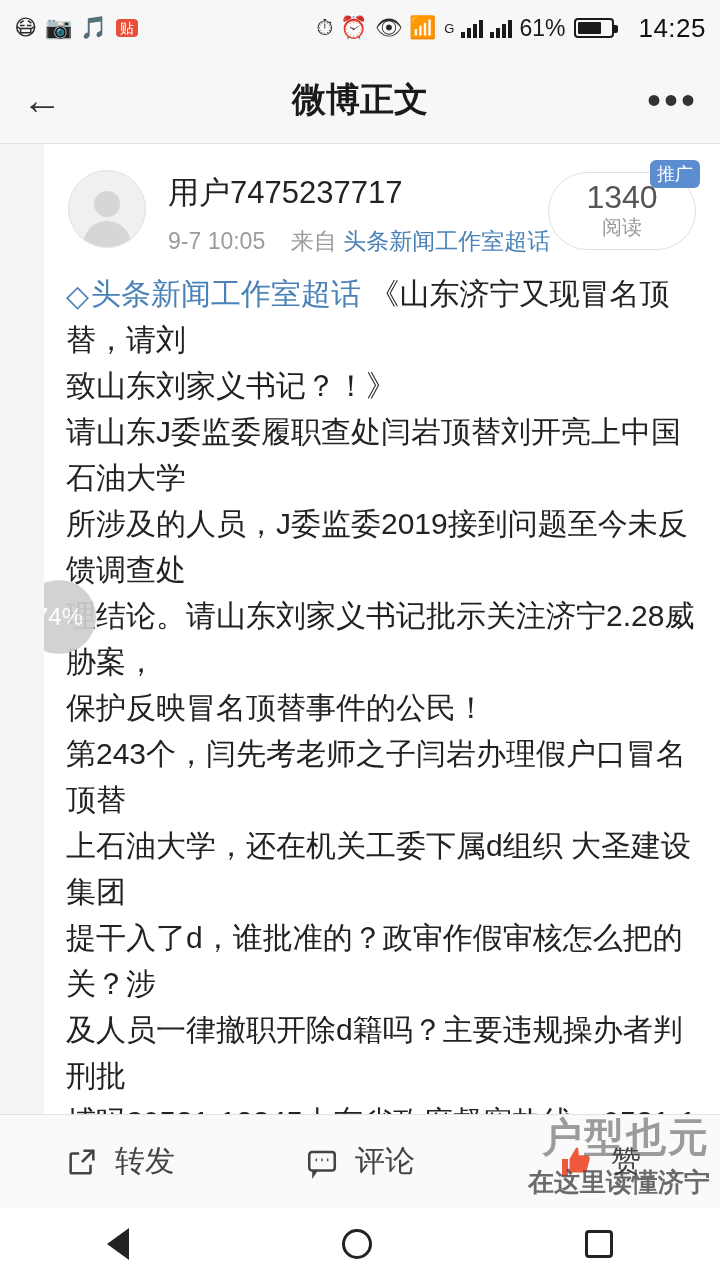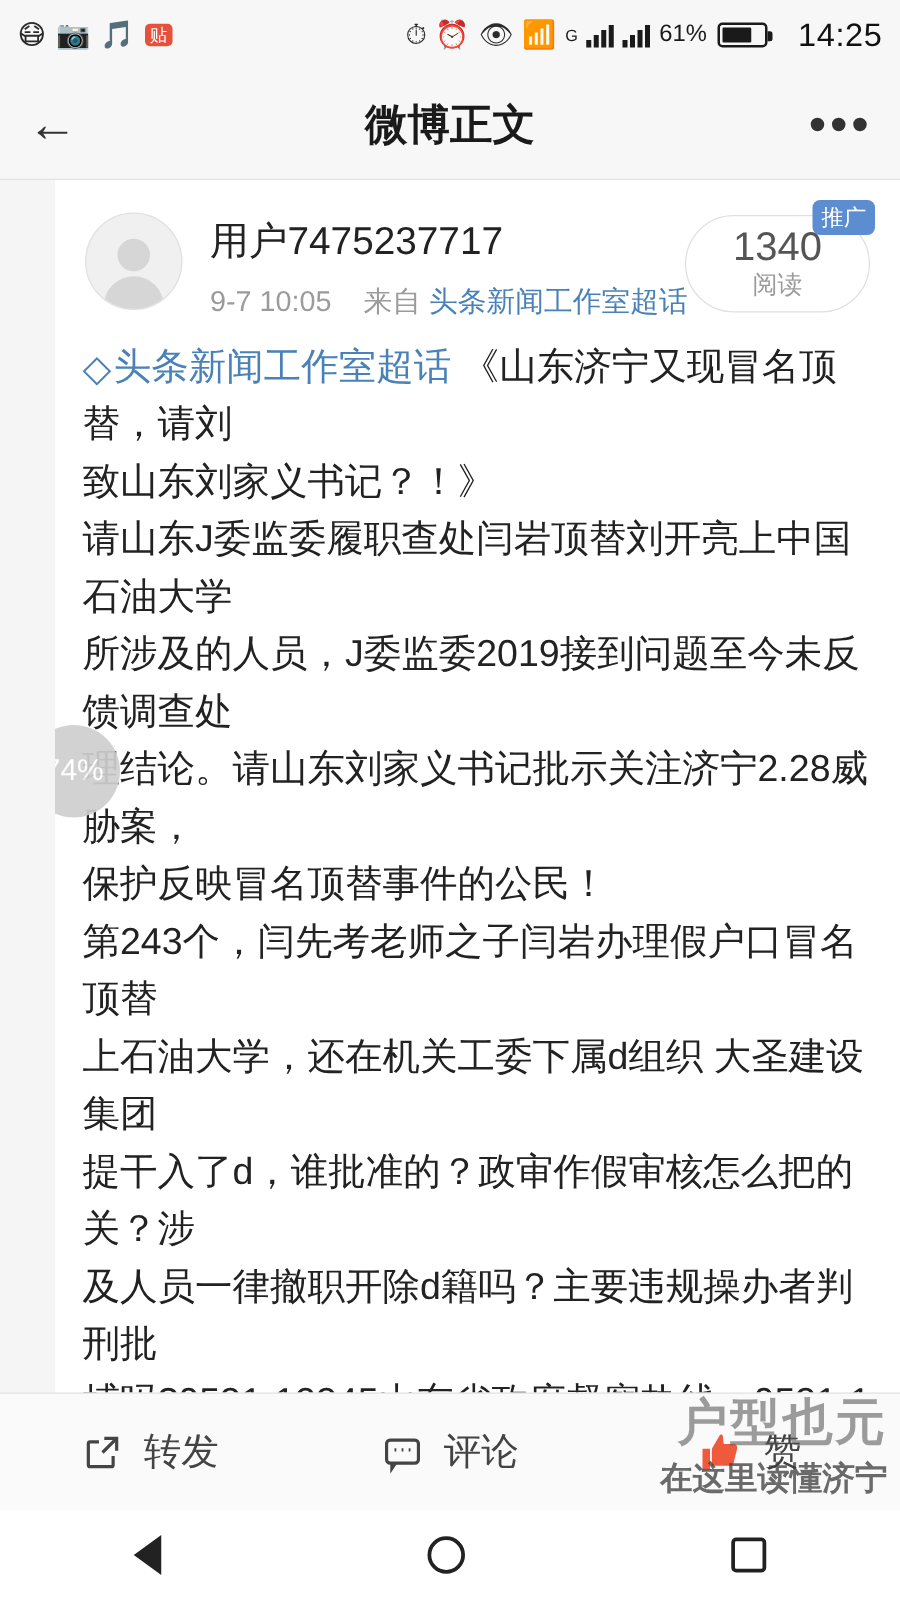--- a/index.html
+++ b/index.html
@@ -18,21 +18,21 @@
   }
   .sb-left { display: flex; align-items: center; gap: 8px; }
   .sb-right { display: flex; align-items: center; gap: 7px; }
   .sb-ico { font-size: 22px; line-height: 1; color: #2b2b2b; }
   .sb-ico.col2 { color: #39b54a; }
   .sb-ico.col3 { color: #e8503a; }
   .badge-red {
     background:#e8503a; color:#fff; font-size:14px; border-radius:4px;
     padding:1px 4px; line-height:1.2;
   }
-  .sb-txt { font-size: 19px; color: #1a1a1a; font-weight: 500; }
+  .sb-txt { font-size: 23px; color: #1a1a1a; font-weight: 500; }
   .sb-clock { font-size: 26px; color: #111; margin-left: 17px; letter-spacing: .5px;}
   .batt {
     display:inline-flex; align-items:center; border:2px solid #1a1a1a; border-radius:4px;
     width:40px; height:20px; padding:2px; position:relative; margin-left:2px;
   }
   .batt::after{
     content:""; position:absolute; right:-6px; top:5px; width:4px; height:8px;
     background:#1a1a1a; border-radius:0 2px 2px 0;
   }
   .batt-fill{ background:#1a1a1a; height:100%; width:72%; border-radius:1px; }

